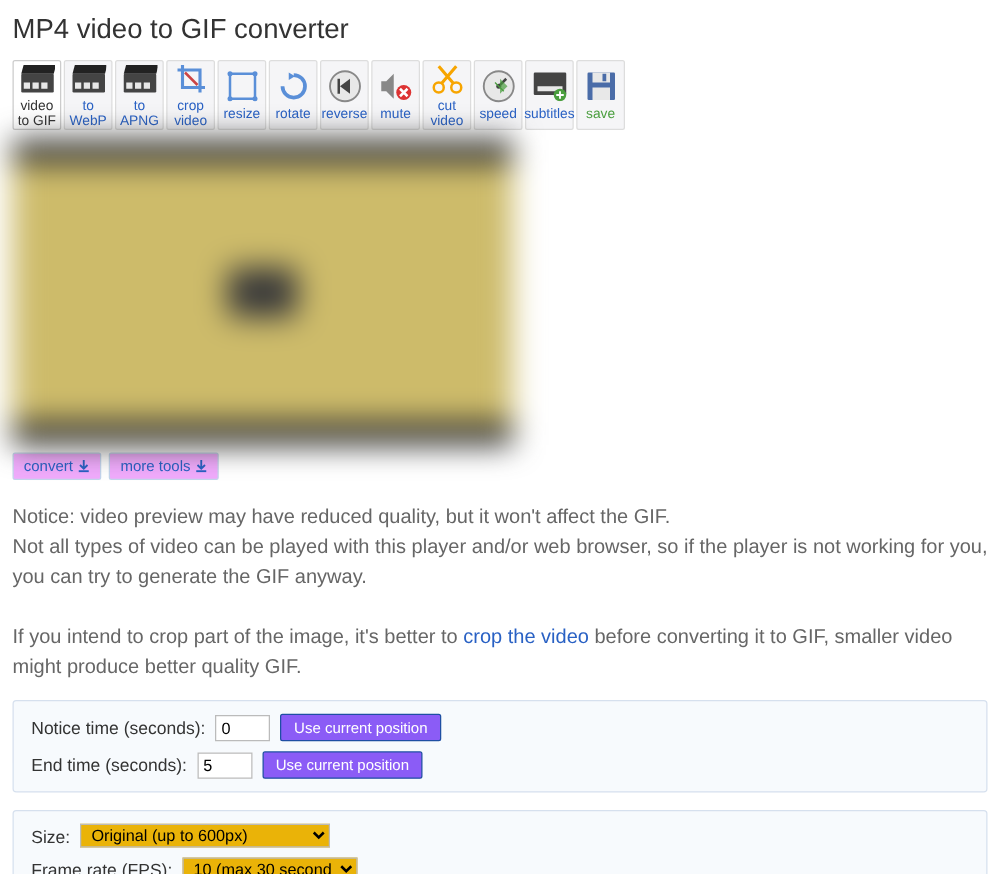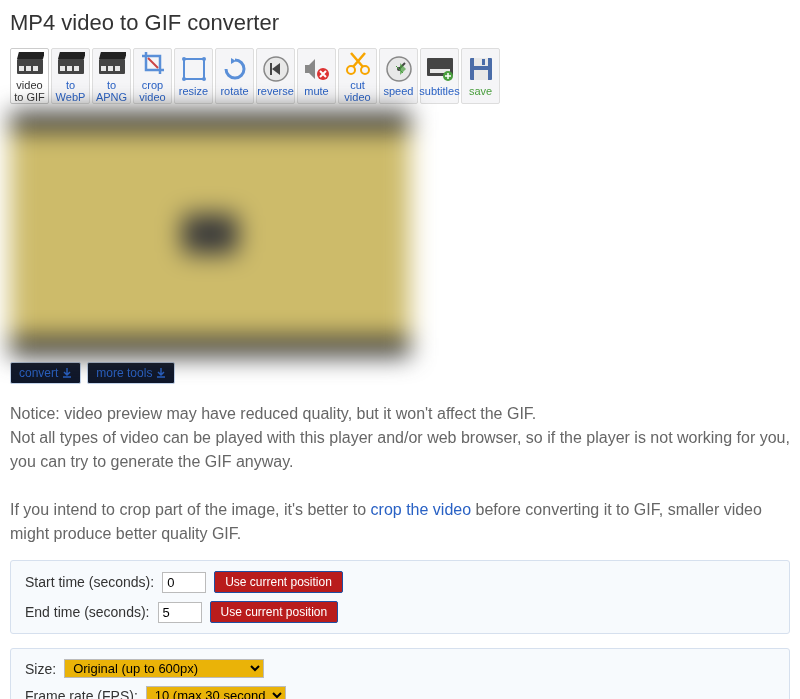--- a/index.html
+++ b/index.html
@@ -25,33 +25,33 @@
     .video-preview::before { top: 0; }
     .video-preview::after { bottom: 0; }
     .play-overlay {
       position: absolute; top: 50%; left: 50%; transform: translate(-50%, -50%);
       width: 56px; height: 40px; background: #3a3a3a; border-radius: 6px;
     }
     .file-info { font-size: 13px; color: #333; margin-bottom: 4px; display: flex; align-items: center; gap: 6px; flex-wrap: wrap; }
     .file-info-text { display: inline; }
     .small-btn {
       display: inline-flex; align-items: center; gap: 4px;
-      background: #0f172a; border: 1px solid #c3d4ec; color: #2961c4;
+      background: #f0abfc; border: 1px solid #c3d4ec; color: #2961c4;
       padding: 3px 8px; font-size: 12px; cursor: pointer; border-radius: 2px;
     }
     .dl-icon { width: 10px; height: 10px; }
     .notice { font-size: 16px; color: #666; margin-top: 18px; line-height: 1.5; }
     .notice a, .link { color: #2961c4; text-decoration: none; cursor: pointer; }
     .panel { border: 1px solid #d6e0ee; background: #f7fafd; border-radius: 3px; padding: 10px 14px; margin-top: 14px; }
     .form-row { display: flex; align-items: center; gap: 8px; margin-bottom: 8px; font-size: 14px; }
     .form-row:last-child { margin-bottom: 0; }
     .form-row label { color: #333; }
     .form-row input[type="text"] { width: 44px; padding: 2px 4px; border: 1px solid #bbb; font-size: 13px; }
     .blue-btn {
-      background: #b91c1c; color: #fff; border: 1px solid #1f4fa3;
+      background: #8b5cf6; color: #fff; border: 1px solid #1f4fa3;
       padding: 3px 10px; font-size: 12px; cursor: pointer; border-radius: 2px;
     }
     select { padding: 0 4px; border: 1px solid #bbb; font-size: 13px; background: #eab308; }
     .sel-size { width: 200px; }
     .sel-fps { width: 140px; }
     .sel-method { width: 264px; text-decoration: underline; }
     .checkbox-row { display: flex; align-items: center; gap: 4px; font-size: 14px; margin-top: 6px; }
   </style>
 </head>
 <body>
@@ -214,21 +214,21 @@
   <div>Notice: video preview may have reduced quality, but it won't affect the GIF.</div>
   <div>Not all types of video can be played with this player and/or web browser, so if the player is not working for you, you can try to generate the GIF anyway.</div>
   <br>
   <div>
     <span>If you intend to crop part of the image, it's better to </span><a class="link">crop the video</a><span> before converting it to GIF, smaller video might produce better quality GIF.</span>
   </div>
 </div>
 
 <div class="panel">
   <div class="form-row">
-    <label>Start time (seconds):</label>
+    <label>Notice time (seconds):</label>
     <input type="text" value="0" style="">
     <button class="blue-btn">Use current position</button>
   </div>
   <div class="form-row">
     <label>End time (seconds):</label>
     <input type="text" value="5" style="">
     <button class="blue-btn">Use current position</button>
   </div>
 </div>
 

